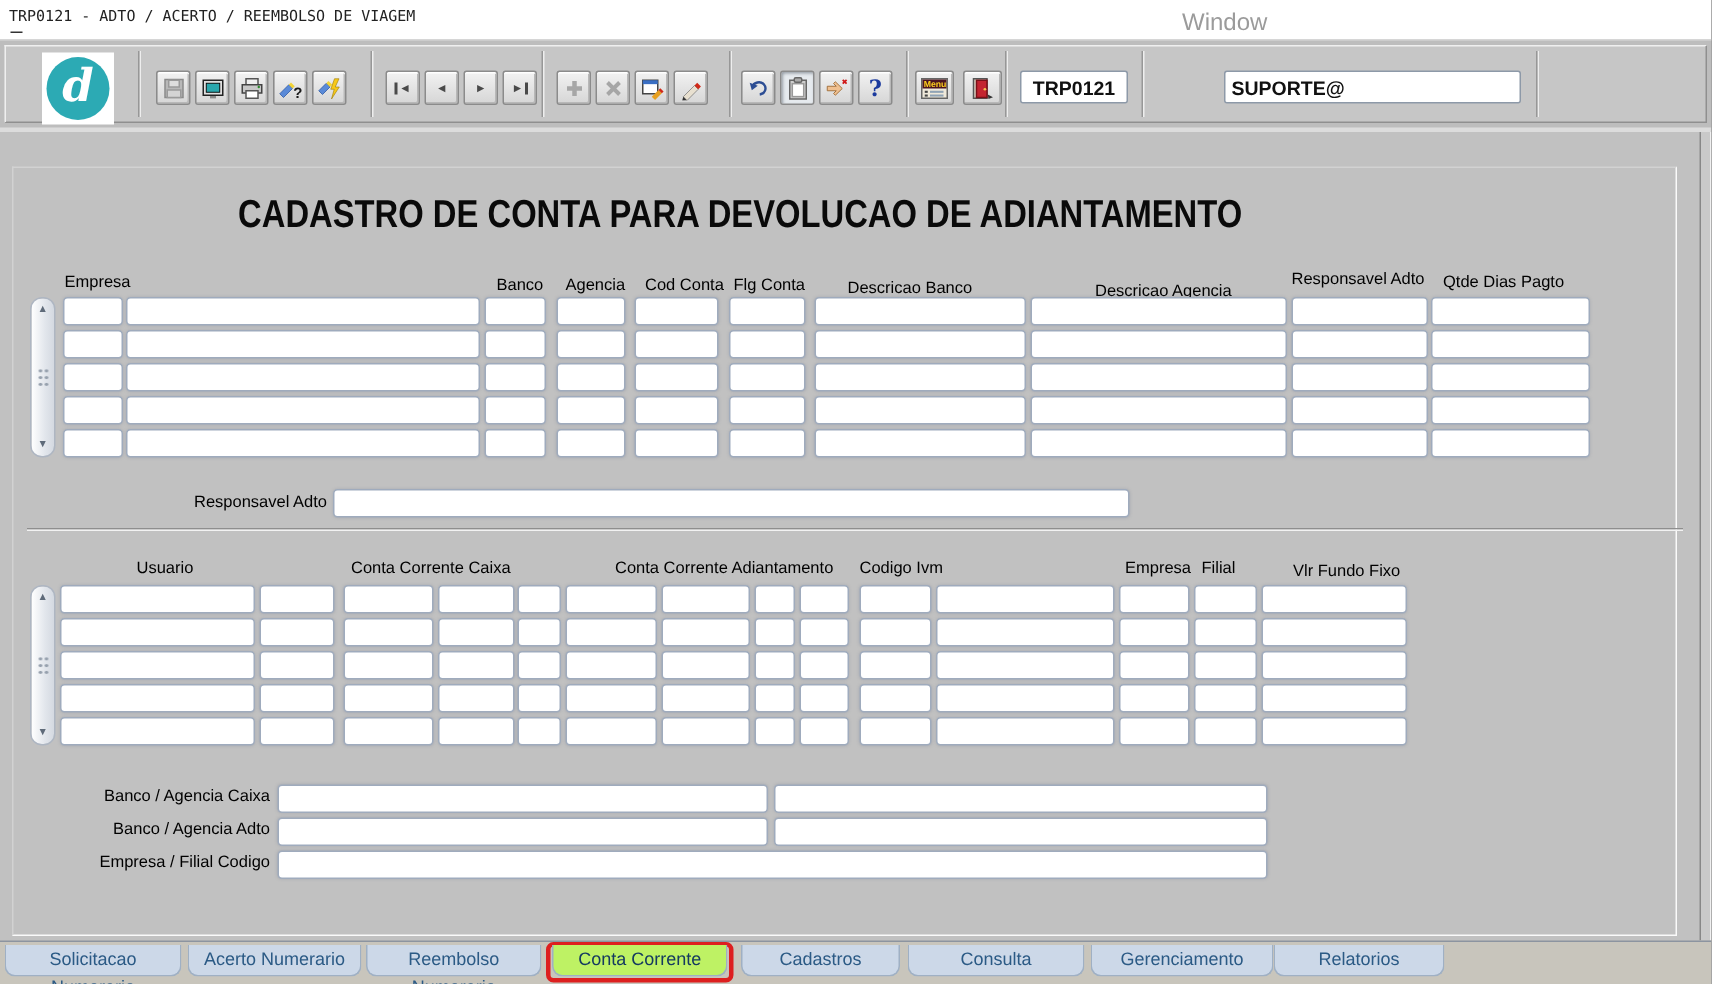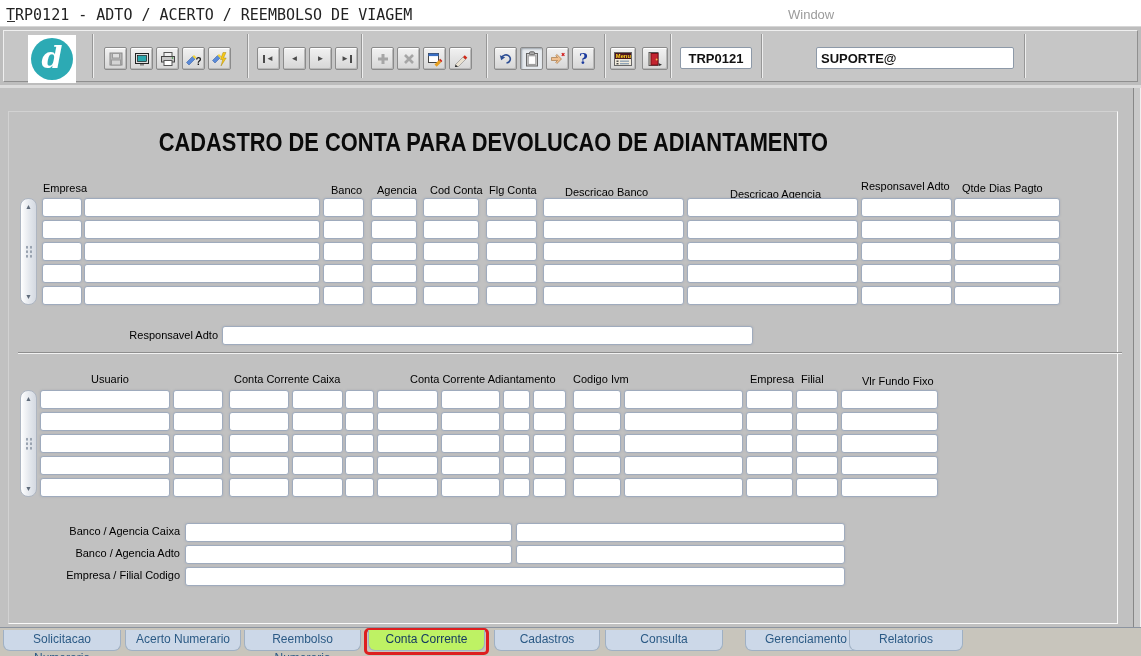--- a/index.html
+++ b/index.html
@@ -1,22 +1,22 @@
 <!DOCTYPE html>
 <html><head>
 <meta charset="utf-8">
 <style>
   html,body{margin:0;padding:0;background:#888;}
   .screen{position:relative;width:1141px;height:656px;overflow:hidden;background:#c1c1c1;
           font-family:"Liberation Sans",sans-serif;font-size:11px;color:#000;}
   
   .menubar{position:absolute;left:0;top:0;width:1141px;height:27px;background:#ffffff;border-bottom:1px solid #d6d6d6;box-sizing:border-box;}
-  .menubar-title{position:absolute;left:6px;top:6px;font-family:"DejaVu Sans Mono",monospace;font-size:15px;color:#222;white-space:nowrap;}
+  .menubar-title{position:absolute;left:6px;top:6px;font-family:"DejaVu Sans Mono",monospace;font-size:10px;color:#222;white-space:nowrap;}
   .mnemonic-underline{position:absolute;left:7px;top:21px;width:8px;height:1px;background:#333;}
-  .window-menu{position:absolute;left:788px;top:7px;font-size:13px;color:#9b9b9b;}
+  .window-menu{position:absolute;left:788px;top:7px;font-size:16px;color:#9b9b9b;}
   
   .toolbar{position:absolute;left:0;top:27px;width:1141px;height:58px;background:#bdbdbd;}
   .toolbar-inner{position:absolute;left:3px;top:3px;right:3px;bottom:3px;background:#c6c6c6;
                  border:1px solid;border-color:#efefef #8f8f8f #8f8f8f #efefef;}
   .groove{position:absolute;top:3px;bottom:3px;width:0;border-left:1px solid #979797;border-right:1px solid #eeeeee;}
   .applogo{position:absolute;left:24px;top:4px;width:48px;height:48px;background:#fff;display:flex;align-items:center;justify-content:center;}
   .applogo-circle{width:42px;height:42px;border-radius:50%;background:#2caab4;display:flex;align-items:center;justify-content:center;}
   .applogo-d{color:#fff;font:italic bold 30px "DejaVu Serif",serif;margin-top:-3px;}
   .tbtn{position:absolute;top:16px;width:23px;height:23px;box-sizing:border-box;
         background:linear-gradient(#f2f2f2,#d6d6d6);border:1px solid #8b8b8b;border-radius:2px;
@@ -409,17 +409,17 @@
   <div class="corner-piece"></div>
 
   <div class="tabbar">
     <div class="tab" style="left:3px;width:118px">Solicitacao Numerario</div>
     <div class="tab" style="left:125px;width:116px">Acerto Numerario</div>
     <div class="tab" style="left:244px;width:117px">Reembolso Numerario</div>
     <div class="tab-red-box"></div>
     <div class="tab active" style="left:368px;width:117px">Conta Corrente</div>
     <div class="tab" style="left:494px;width:106px">Cadastros</div>
     <div class="tab" style="left:605px;width:118px">Consulta</div>
-    <div class="tab" style="left:745px;width:122px">Gerenciamento</div>
+    <div class="tab" style="left:727px;width:122px">Gerenciamento</div>
     <div class="tab" style="left:849px;width:114px">Relatorios</div>
   </div>
 
 </div>
 
 </body></html>

